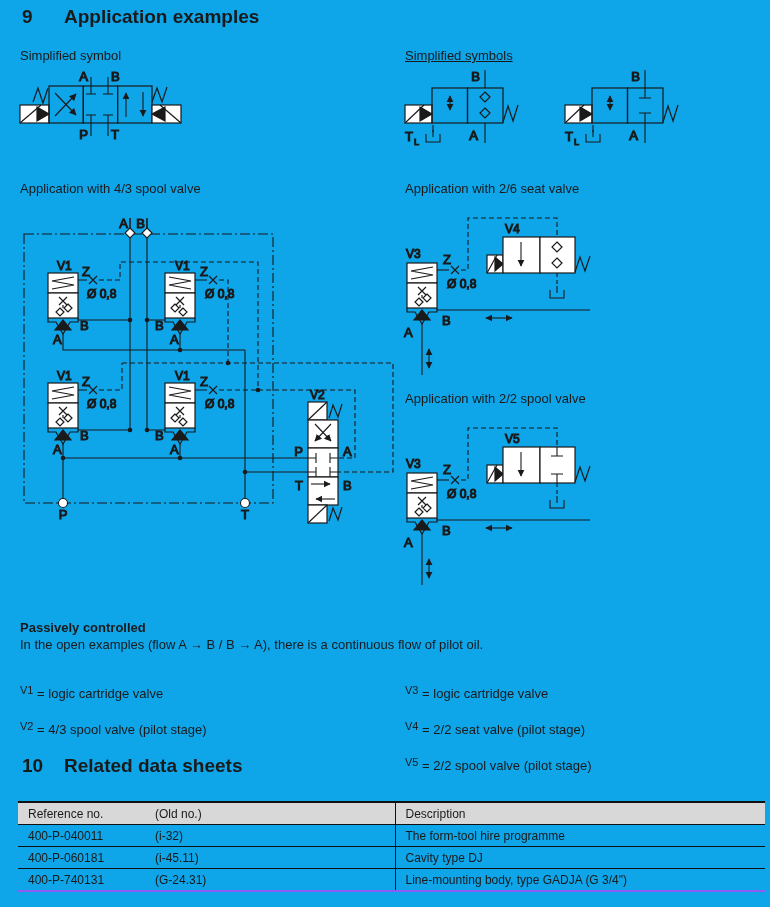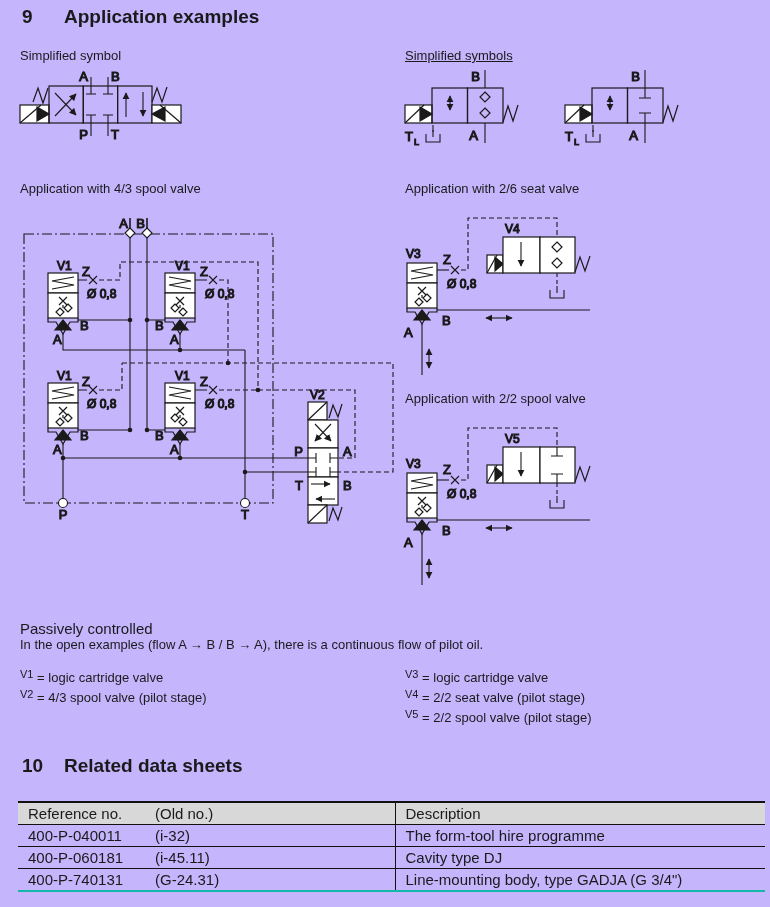--- a/index.html
+++ b/index.html
@@ -1,28 +1,28 @@
 <!DOCTYPE html>
 <html><head>
 <meta charset="utf-8">
 <style>
   html,body{margin:0;padding:0;background:#fff;}
-  .page{position:relative;width:770px;height:907px;background:#c4b5fd;color:#1a1a1a;
+  .page{position:relative;width:770px;height:907px;background:#0ea5e9;color:#1a1a1a;
         font-family:"Liberation Sans", sans-serif;overflow:hidden;}
   .abs{position:absolute;}
   .h-sec{font-size:19px;font-weight:bold;white-space:nowrap;}
   .h-sec .num{display:inline-block;width:42px;}
   .sublabel{font-size:13px;white-space:nowrap;text-align:right;}
-  .note-head{font-size:15px;font-weight:normal;}
+  .note-head{font-size:13px;font-weight:bold;}
   .note-body{font-size:13px;white-space:nowrap;}
   .legend{font-size:13px;line-height:16px;}
   .legend .sym{font-size:11px;vertical-align:4px;}
-  .legend .row{white-space:nowrap;}
+  .legend .row{white-space:nowrap;margin-top:16px;}
   table.ds{border-collapse:collapse;table-layout:fixed;width:747px;
-           border-top:2px solid #111;border-bottom:2px solid #14b8a6;font-size:15px;}
+           border-top:2px solid #111;border-bottom:2px solid #8b5cf6;font-size:12px;}
   table.ds th,table.ds td{height:21px;padding:0 0 0 10px;text-align:left;
            font-weight:normal;border-top:1px solid #111;white-space:nowrap;overflow:hidden;}
   table.ds thead th{background:#d8d8d8;border-top:none;}
   table.ds .c3{border-left:1px solid #111;}
   svg text{fill:#1a1a1a;}
   .t13{font-size:13px;} .t12{font-size:12px;} .t9{font-size:9px;}
 </style>
 </head>
 <body>
 

